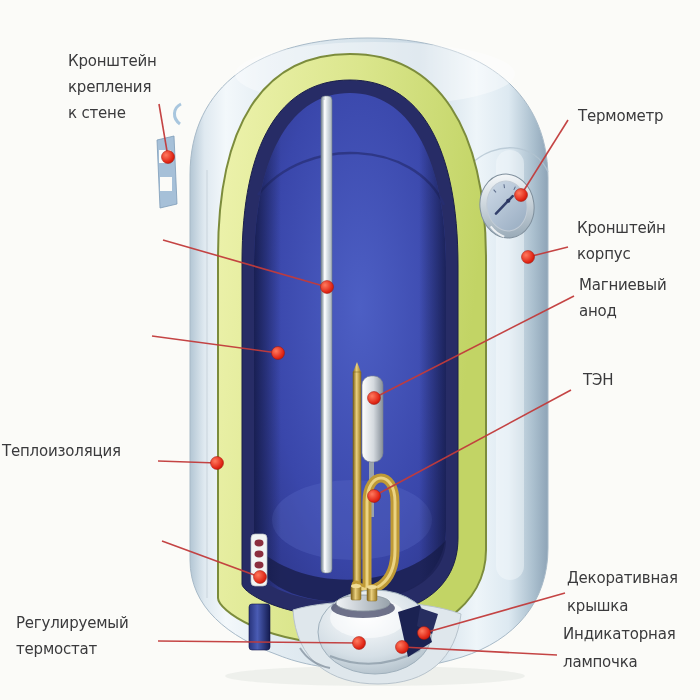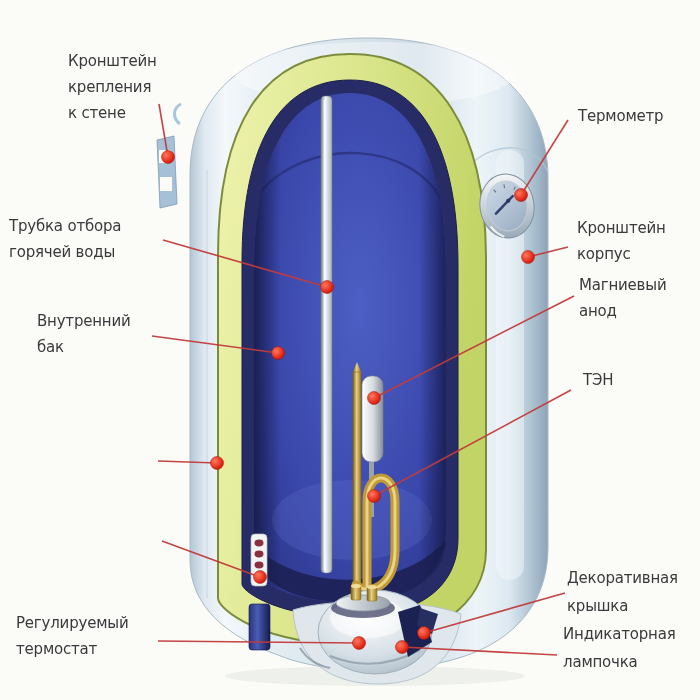--- a/index.html
+++ b/index.html
@@ -212,24 +212,21 @@
     <circle cx="374" cy="398" r="6.5"></circle>
     <circle cx="374" cy="496" r="6.5"></circle>
     <circle cx="424" cy="633" r="6.5"></circle>
     <circle cx="402" cy="647" r="6.5"></circle>
   </g>
 </svg>
 
   <div class="label" style="left:68px;top:48px;">Кронштейн
 крепления
 к стене</div>
-  <div class="label" style="left:9px;top:213px;">Трубка отбора
-горячей воды</div>
-  <div class="label" style="left:37px;top:308px;">Внутренний
-бак</div>
+  <div class="label" style="left:2px;top:438px;">Теплоизоляция</div>
   <div class="label" style="left:16px;top:610px;">Регулируемый
 термостат</div>
   <div class="label" style="left:578px;top:103px;">Термометр</div>
   <div class="label" style="left:577px;top:215px;">Кронштейн
 корпус</div>
   <div class="label" style="left:579px;top:272px;">Магниевый
 анод</div>
   <div class="label" style="left:583px;top:367px;">ТЭН</div>
   <div class="label wide" style="left:567px;top:564px;">Декоративная
 крышка</div>

